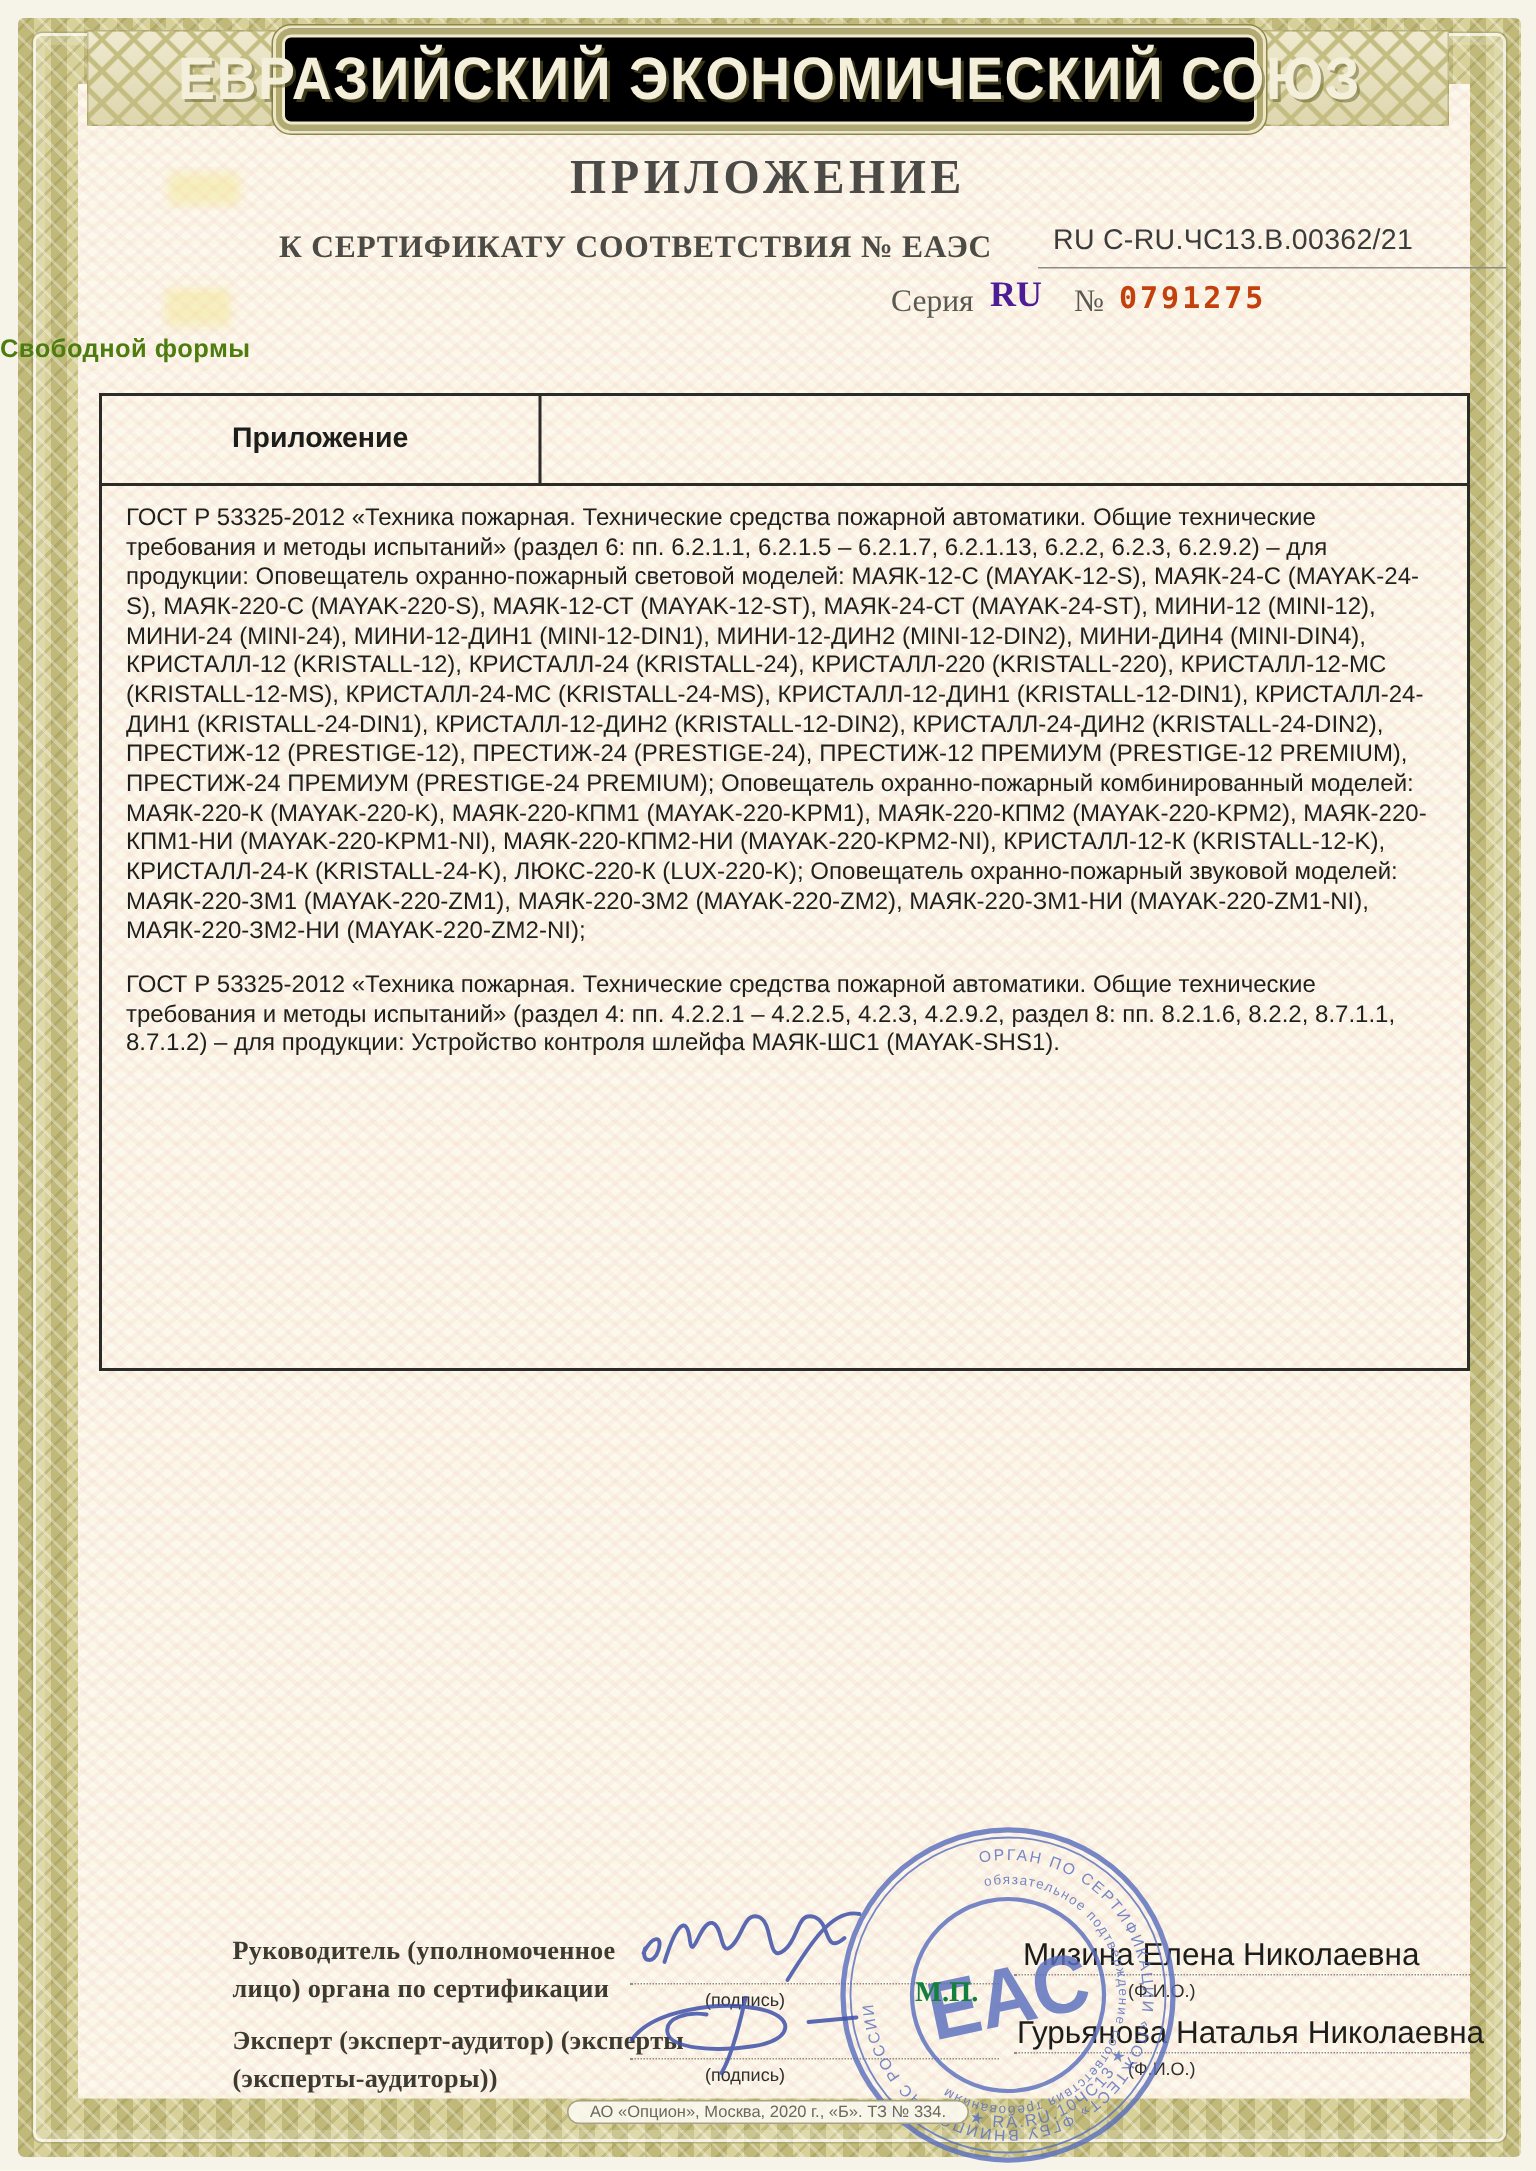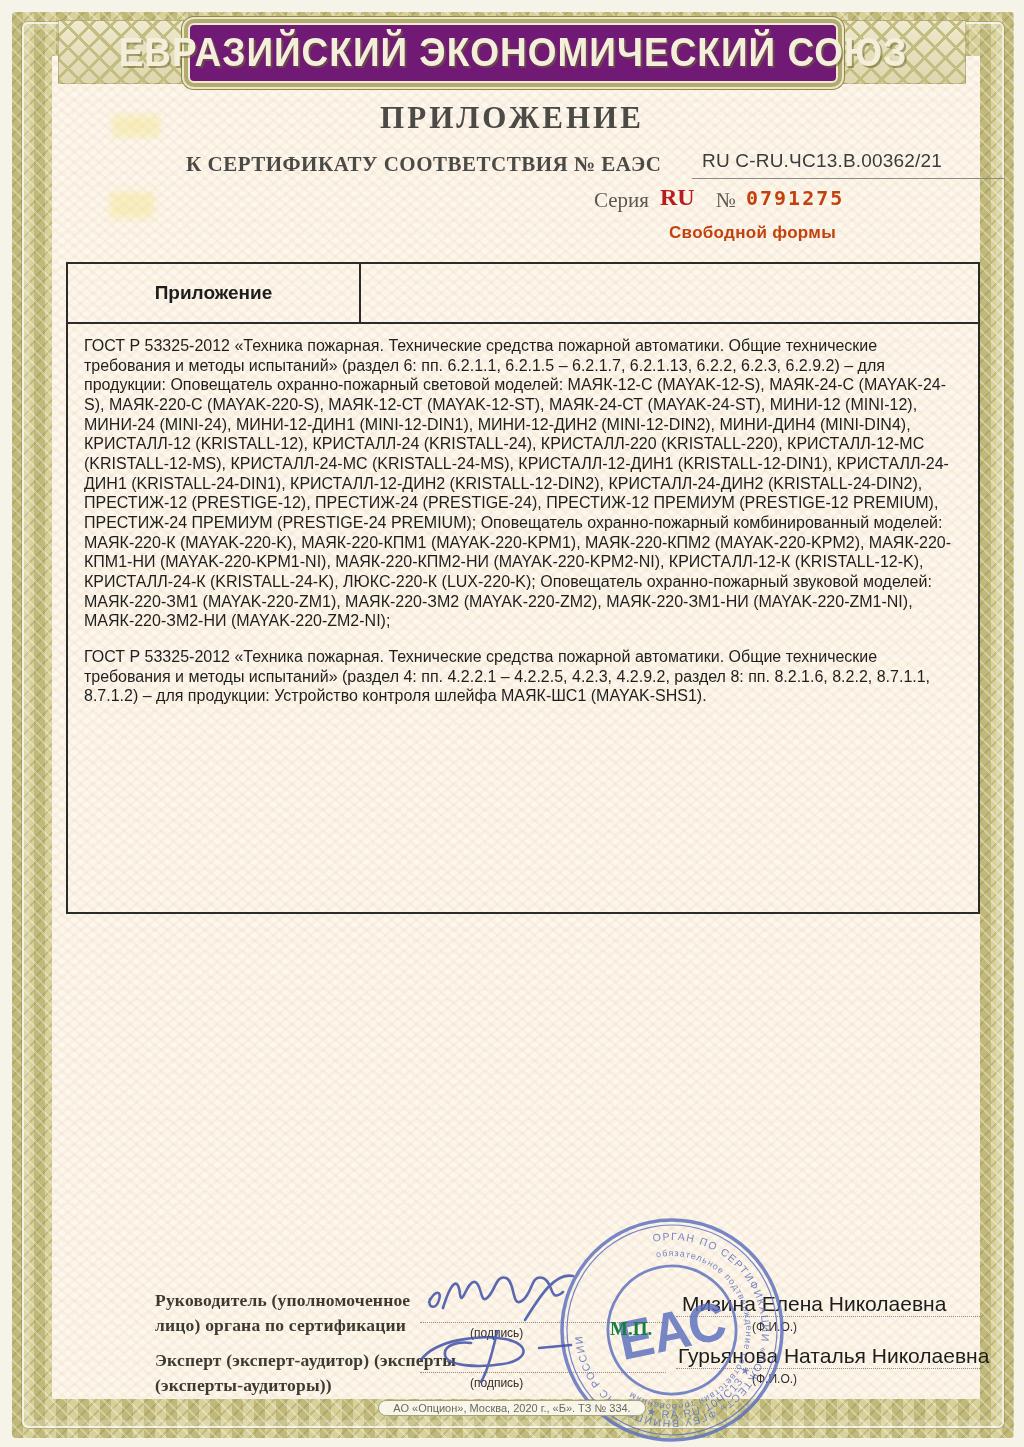--- a/index.html
+++ b/index.html
@@ -39,21 +39,21 @@
     position:absolute;top:20px;height:62px;width:124px;
     background:
       repeating-linear-gradient(45deg, #c4bd82 0 3px, rgba(0,0,0,0) 3px 15px),
       repeating-linear-gradient(-45deg, #c4bd82 0 3px, rgba(0,0,0,0) 3px 15px),
       linear-gradient(#efe9cf,#ddd6ae);
     border:1px solid rgba(140,132,66,.4);
   }
   .chevrons.left{left:58px;} .chevrons.right{right:58px;}
   .banner{
     position:absolute;left:182px;top:17px;width:658px;height:68px;
-    background:#701a75;border-radius:12px;
+    background:#000000;border-radius:12px;
     border:2px solid #eee7c6;
     box-shadow:0 0 0 1px #8e874c, inset 0 0 0 4px #b1ab71, inset 0 0 0 6px #f0ead0;
     display:flex;align-items:center;justify-content:center;
   }
   .banner-text{
     font-family:"Liberation Sans",sans-serif;font-weight:bold;
     font-size:37px;letter-spacing:1px;color:#f4efda;
     transform:scaleY(1.08);white-space:nowrap;
     text-shadow:2px 2px 0 rgba(110,104,50,.55);
   }
@@ -68,30 +68,30 @@
     position:absolute;left:186px;top:152px;
     font-family:"Liberation Serif",serif;font-weight:bold;
     font-size:21px;letter-spacing:.5px;color:#4c4a45;white-space:nowrap;
   }
   .cert-number{
     position:absolute;left:702px;top:150px;width:300px;
     font-size:19px;color:#3b3b3b;white-space:nowrap;letter-spacing:.2px;
   }
   .cert-underline{position:absolute;left:692px;top:178px;width:312px;border-bottom:1.5px solid #8b8b84;}
   .series-label{position:absolute;left:594px;top:188px;font-family:"Liberation Serif",serif;font-size:21px;color:#5a5851;}
-  .series-value{position:absolute;left:660px;top:184px;font-family:"Liberation Serif",serif;font-weight:bold;font-size:24px;color:#b91c1c;}
+  .series-value{position:absolute;left:660px;top:184px;font-family:"Liberation Serif",serif;font-weight:bold;font-size:24px;color:#4c1d95;}
   .num-sign{position:absolute;left:716px;top:188px;font-family:"Liberation Serif",serif;font-size:21px;color:#5a5851;}
   .blank-number{
     position:absolute;left:746px;top:186px;
     font-family:"DejaVu Sans Mono",monospace;font-weight:bold;
     font-size:20px;letter-spacing:2px;color:#c2410c;
   }
   .form-type{
-    position:absolute;left:0;top:223px;width:836px;text-align:right;
-    font-weight:bold;font-size:17px;color:#c2410c;letter-spacing:.3px;
+    position:absolute;left:0;top:223px;width:836px;text-align:left;
+    font-weight:bold;font-size:17px;color:#4d7c0f;letter-spacing:.3px;
   }
   
   .tbl{
     position:absolute;left:66px;top:262px;width:914px;height:652px;
     border:2px solid #2b2b28;background:rgba(255,255,255,.0);
     display:flex;flex-direction:column;box-sizing:border-box;
   }
   .tbl-head{display:flex;border-bottom:2px solid #2b2b28;height:58px;flex:0 0 auto;}
   .tbl-body{display:flex;flex:1 1 auto;overflow:hidden;}
   .col1{width:293px;flex:0 0 auto;border-right:2px solid #2b2b28;box-sizing:border-box;}

